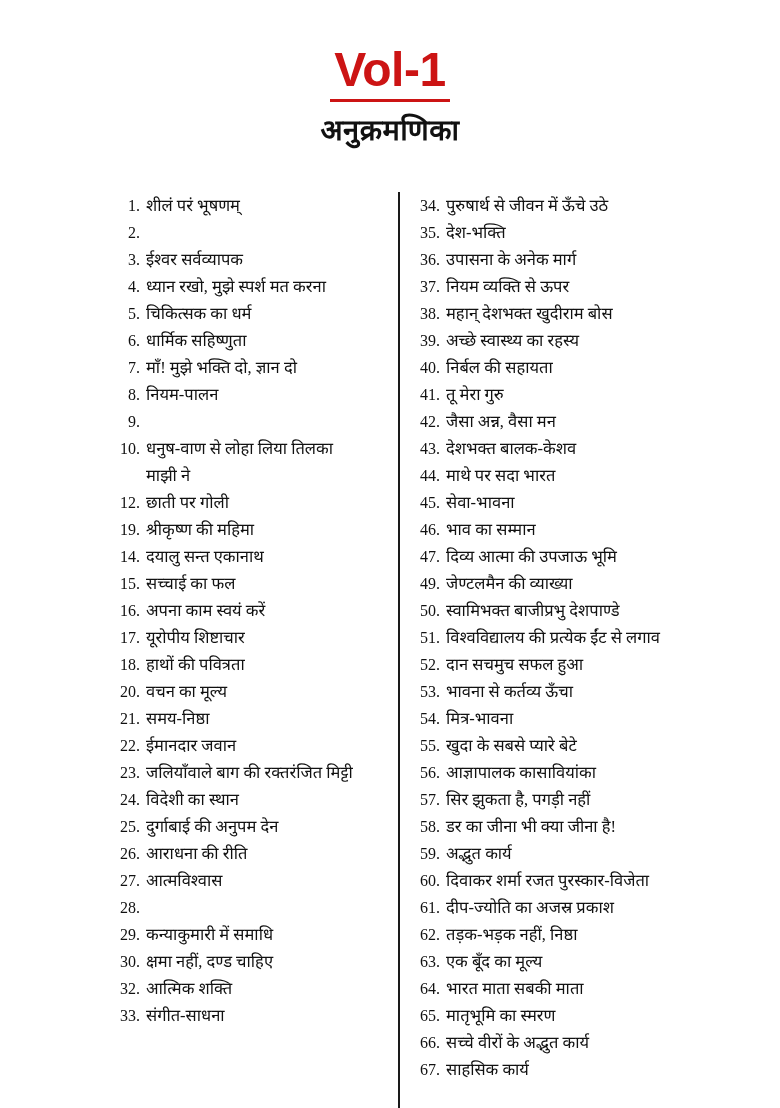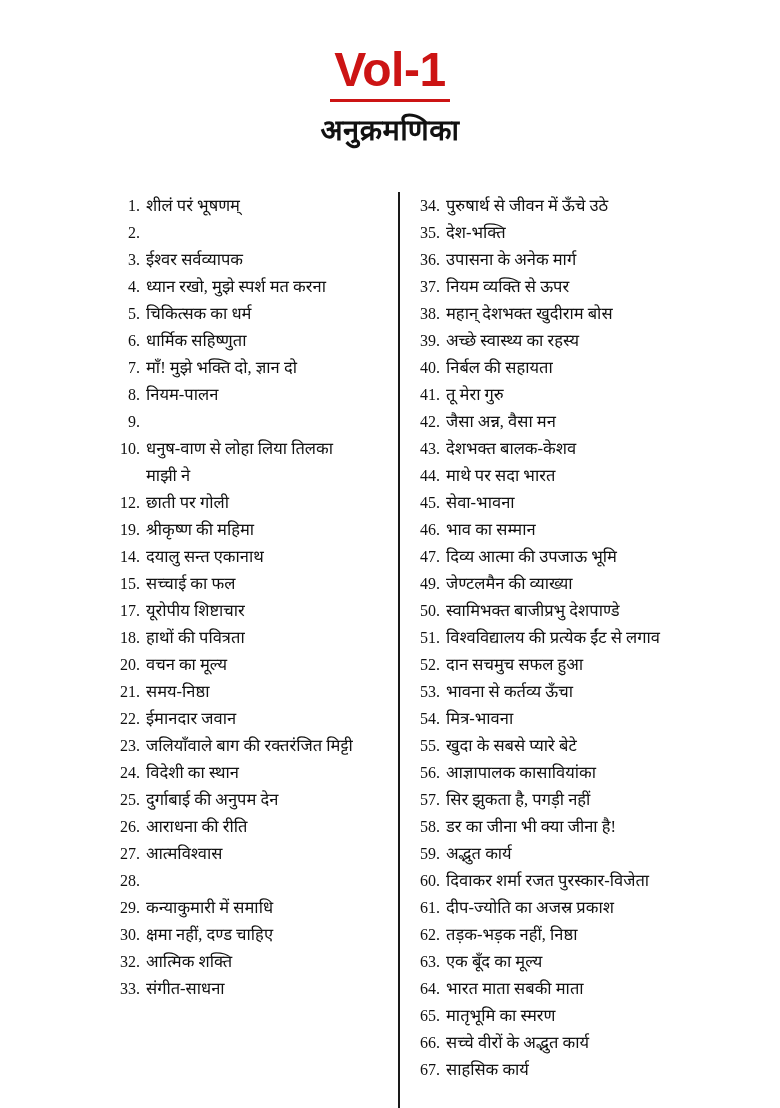--- a/index.html
+++ b/index.html
@@ -164,20 +164,24 @@
           </li>
           <li>
             <span class="item-num">14.</span>
             <span class="item-text">दयालु सन्त एकानाथ</span>
           </li>
           <li>
             <span class="item-num">15.</span>
             <span class="item-text">सच्चाई का फल</span>
           </li>
           <li>
+            <span class="item-num">16.</span>
+            <span class="item-text">अपना काम स्वयं करें</span>
+          </li>
+          <li>
             <span class="item-num">17.</span>
             <span class="item-text">यूरोपीय शिष्टाचार</span>
           </li>
           <li>
             <span class="item-num">18.</span>
             <span class="item-text">हाथों की पवित्रता</span>
           </li>
           <li>
             <span class="item-num">20.</span>
             <span class="item-text">वचन का मूल्य</span>

